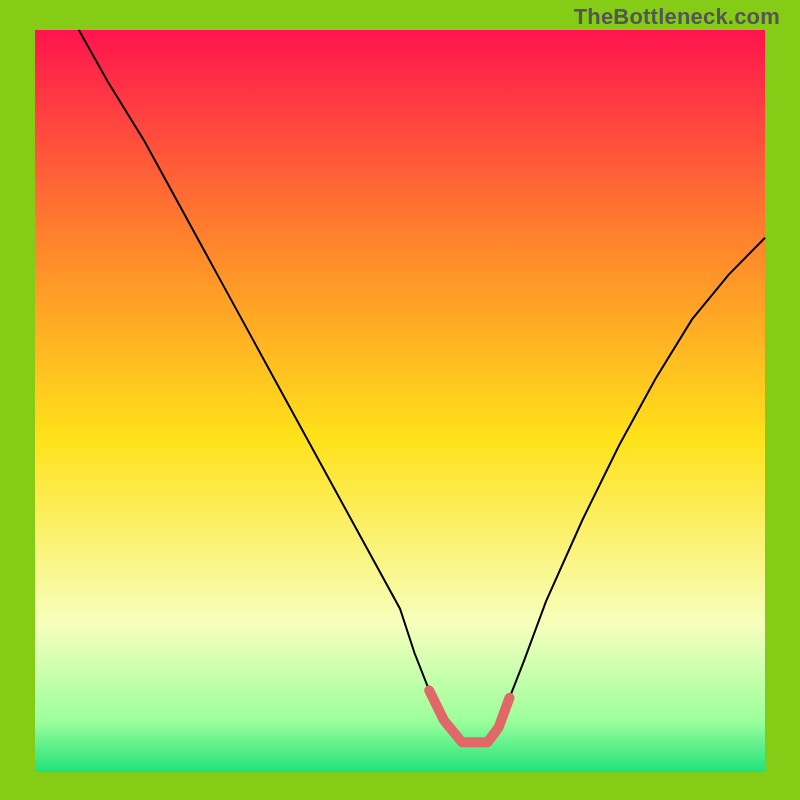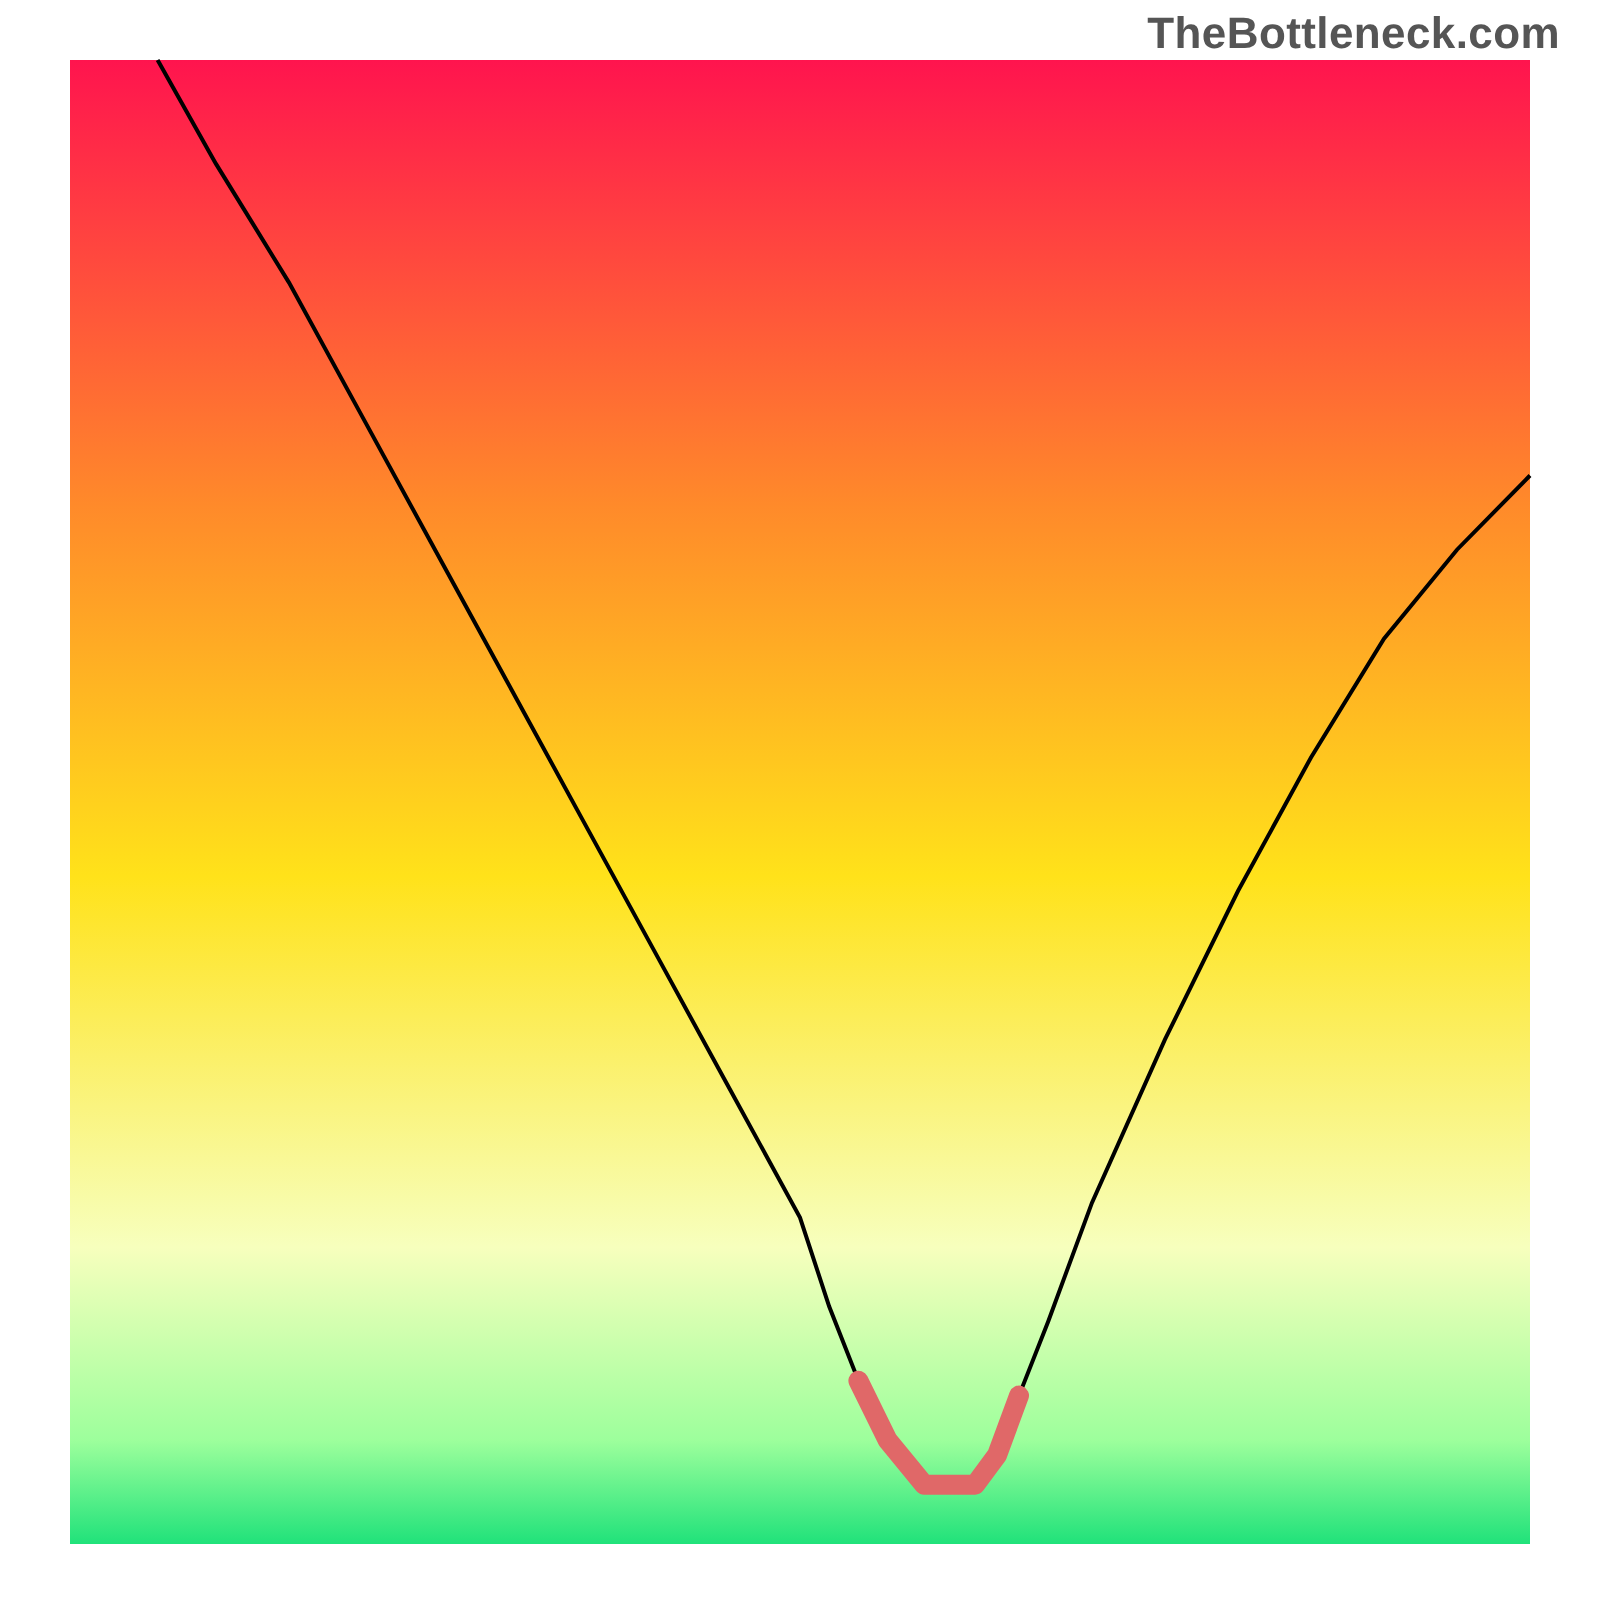--- a/index.html
+++ b/index.html
@@ -8,21 +8,21 @@
     width: 800px;
     height: 800px;
     background: #000;
     font-family: Arial, Helvetica, sans-serif;
     overflow: hidden;
   }
   .frame {
     position: relative;
     width: 800px;
     height: 800px;
-    background: #ffffff;
+    background: #84cc16;
   }
   .watermark {
     position: absolute;
     top: 4px;
     right: 20px;
     font-size: 22px;
     font-weight: 600;
     color: #555555;
     letter-spacing: 0.2px;
     user-select: none;

